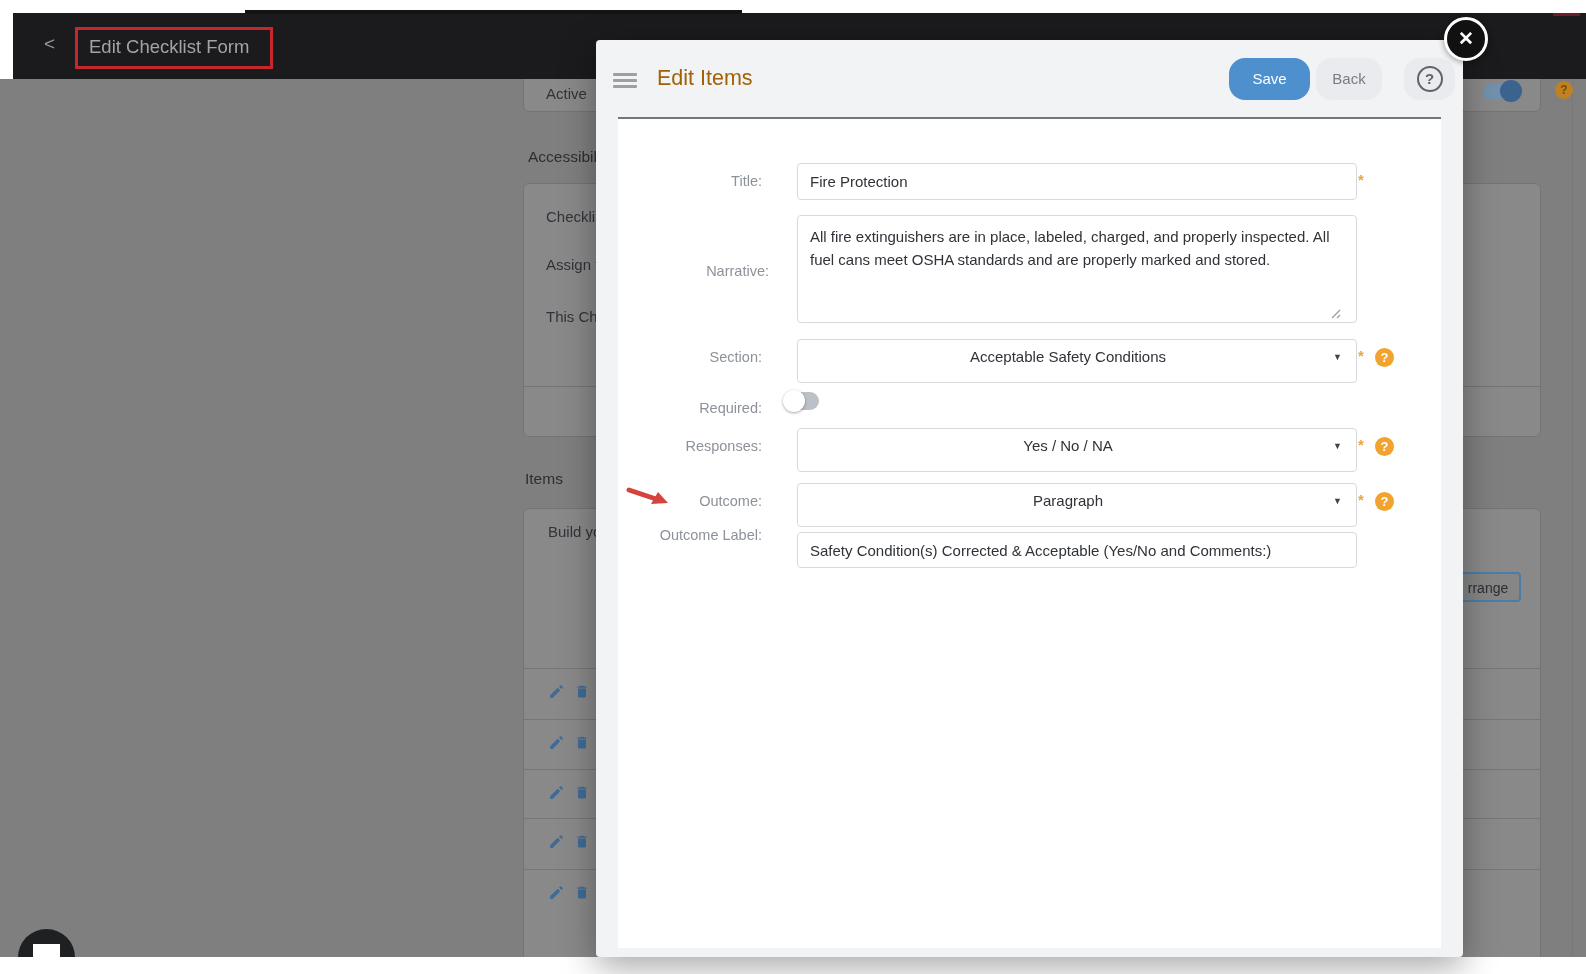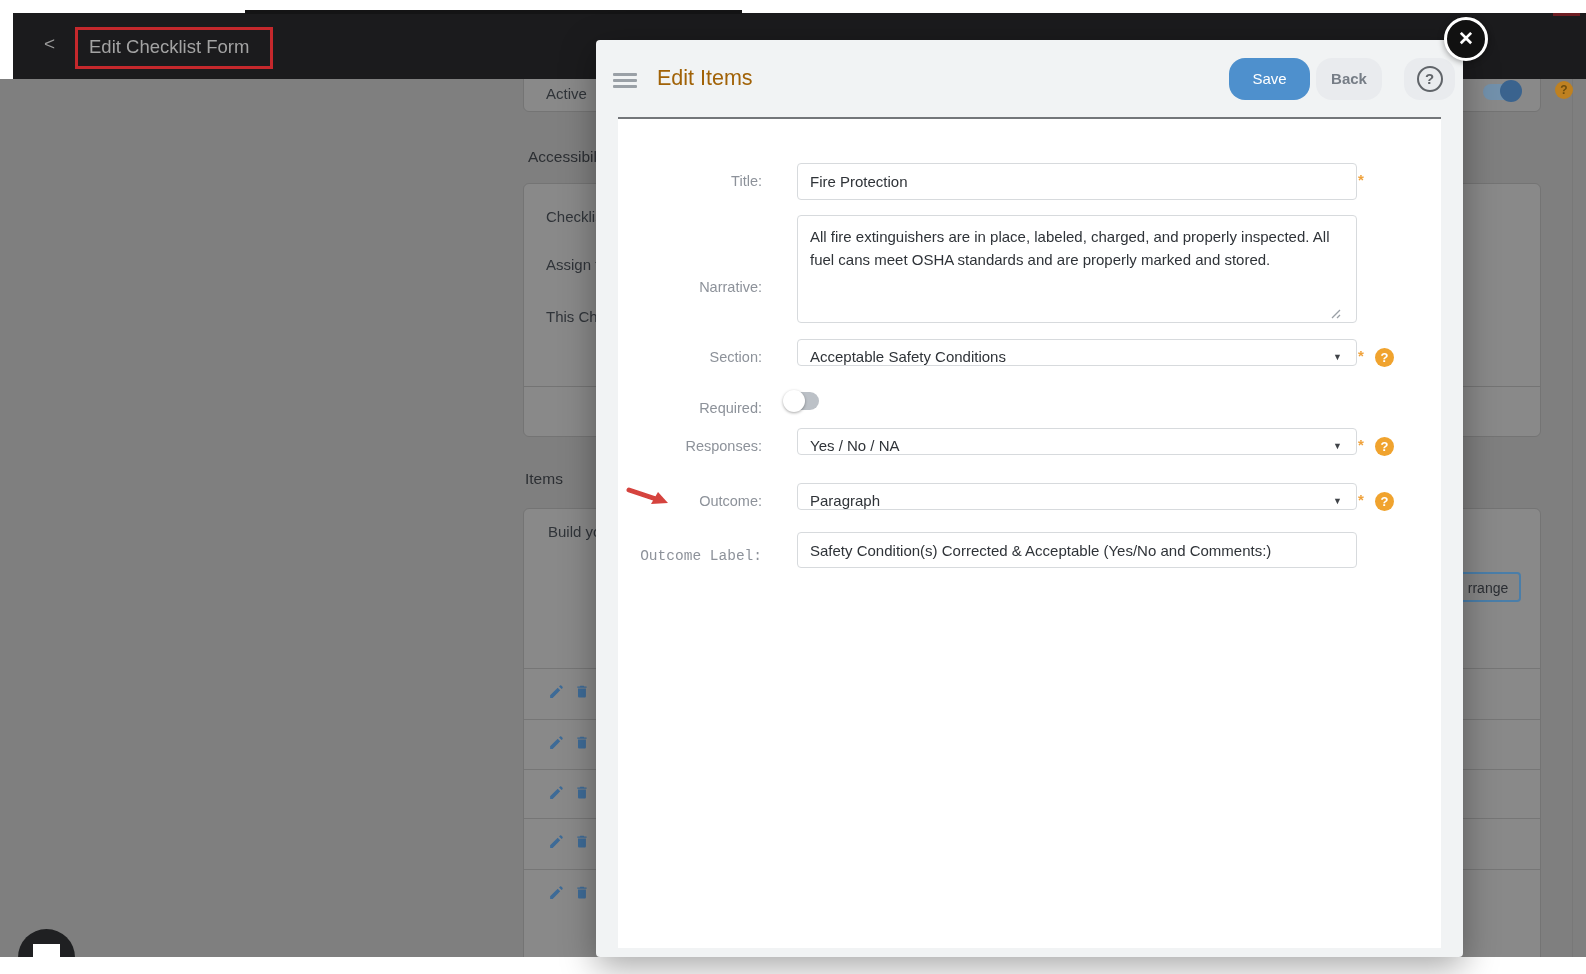--- a/index.html
+++ b/index.html
@@ -31,35 +31,35 @@
                background:#868686;color:#2b2e33;font-size:14px;text-align:center;line-height:28px;box-sizing:border-box;}
 
   
   .modal{left:596px;top:40px;width:867px;height:917px;background:#f1f3f4;border-radius:4px;
          box-shadow:0 10px 35px rgba(0,0,0,.35);z-index:5;}
   .hamburger{left:17px;top:33px;width:24px;}
   .hamburger div{height:3px;background:#9aa0a6;margin-bottom:3px;border-radius:1px;}
   .modal-title{left:61px;top:26px;font-size:21.5px;color:#a16207;}
   .btn{position:absolute;top:18px;height:42px;border-radius:16px;font-size:15px;text-align:center;line-height:42px;box-sizing:border-box;cursor:pointer;}
   .btn-save{left:633px;width:81px;background:#4e90cd;color:#ffffff;}
-  .btn-back{left:720px;width:66px;background:#e9ebee;color:#767d86;font-weight:bold;}
+  .btn-back{left:720px;width:66px;background:#e9ebee;color:#767d86;}
   .btn-help{left:808px;width:51px;background:#e9ebee;}
   .btn-help .qcircle{display:inline-block;margin-top:8px;width:22px;height:22px;border:2px solid #606469;border-radius:50%;
                      color:#606469;font-size:15px;font-weight:bold;line-height:22px;}
   .close-btn{left:848px;top:-23px;width:38px;height:38px;background:#111;border:3px solid #fff;border-radius:50%;
              color:#fff;font-size:19px;font-weight:bold;text-align:center;line-height:38px;
              box-shadow:0 1px 6px rgba(0,0,0,.4);z-index:6;}
 
   
   .panel{left:22px;top:77px;width:823px;height:831px;background:#fff;border-top:2px solid #737679;box-sizing:border-box;}
   .flabel{position:absolute;left:0;width:144px;text-align:right;font-size:14.5px;color:#8d929a;white-space:nowrap;}
   .input,.sel,.tarea{position:absolute;left:179px;width:560px;border:1px solid #d7dadd;border-radius:4px;
           box-sizing:border-box;font-size:15px;color:#2f3338;background:#fff;font-family:"Liberation Sans",sans-serif;}
   .input{height:37px;padding:0 12px;line-height:35px;}
-  .sel{height:27px;padding:0 30px 0 12px;line-height:34px;cursor:pointer;}
+  .sel{height:44px;padding:0 30px 0 12px;line-height:34px;cursor:pointer;text-align:center;}
   .sel .arrow{position:absolute;right:14px;top:0;font-size:9px;color:#3f4348;line-height:34px;}
   .tarea{top:96px;height:108px;padding:9px 12px;line-height:1.55;resize:none;}
   .resize-grip{position:absolute;left:712px;top:189px;}
   .star{position:absolute;left:740px;font-size:15px;color:#f0a23b;font-weight:bold;}
   .ohelp{position:absolute;left:757px;width:19px;height:19px;border-radius:50%;background:#f0a32e;
          color:#fff;font-size:13px;font-weight:bold;text-align:center;line-height:19px;}
   .toggle-track{position:absolute;left:167px;top:273px;width:34px;height:18px;border-radius:9px;background:#bcc1c7;cursor:pointer;}
   .toggle-thumb{position:absolute;left:-2px;top:-2px;width:22px;height:22px;border-radius:50%;background:#fff;
                 box-shadow:0 1px 3px rgba(0,0,0,.35);}
   .red-arrow{left:8px;top:366px;}
@@ -169,21 +169,21 @@
       <span class="qcircle">?</span>
     </div>
     <div class="abs close-btn">✕</div>
 
     <div class="abs panel">
 
       <div class="flabel" style="top:54px;">Title:</div>
       <input class="input" style="top: 44px;" value="Fire Protection">
       <div class="star" style="top:52px;">*</div>
 
-      <div class="flabel" style="top:160px;">Narrative:</div>
+      <div class="flabel" style="top:144px;margin-left:7px;">Narrative:</div>
       <textarea class="tarea" style="">All fire extinguishers are in place, labeled, charged, and properly inspected. All fuel cans meet OSHA standards and are properly marked and stored.</textarea>
       <svg class="abs resize-grip" width="11" height="11">
         <path d="M10 2 L2 10 M10 7 L7 10" stroke="#9aa0a6" stroke-width="1.3" fill="none"></path>
       </svg>
 
       <div class="flabel" style="top:230px;">Section:</div>
       <div class="sel" style="top:220px;">
         <span>Acceptable Safety Conditions</span>
         <span class="arrow">▼</span>
       </div>
@@ -208,18 +208,18 @@
         <path d="M42 18 L25 19 L32 7 Z" fill="#d5433e"></path>
       </svg>
       <div class="flabel" style="top:374px;">Outcome:</div>
       <div class="sel" style="top:364px;">
         <span>Paragraph</span>
         <span class="arrow">▼</span>
       </div>
       <div class="star" style="top:372px;">*</div>
       <div class="ohelp" style="top:373px;">?</div>
 
-      <div class="flabel" style="top:429px;font-family:Liberation Mono, monospace;">Outcome Label:</div>
+      <div class="flabel" style="top:408px;">Outcome Label:</div>
       <input class="input" style="top: 413px; height: 36px; line-height: 34px;" value="Safety Condition(s) Corrected &amp; Acceptable (Yes/No and Comments:)">
     </div>
   </div>
 
 </div>
 
 </body></html>

